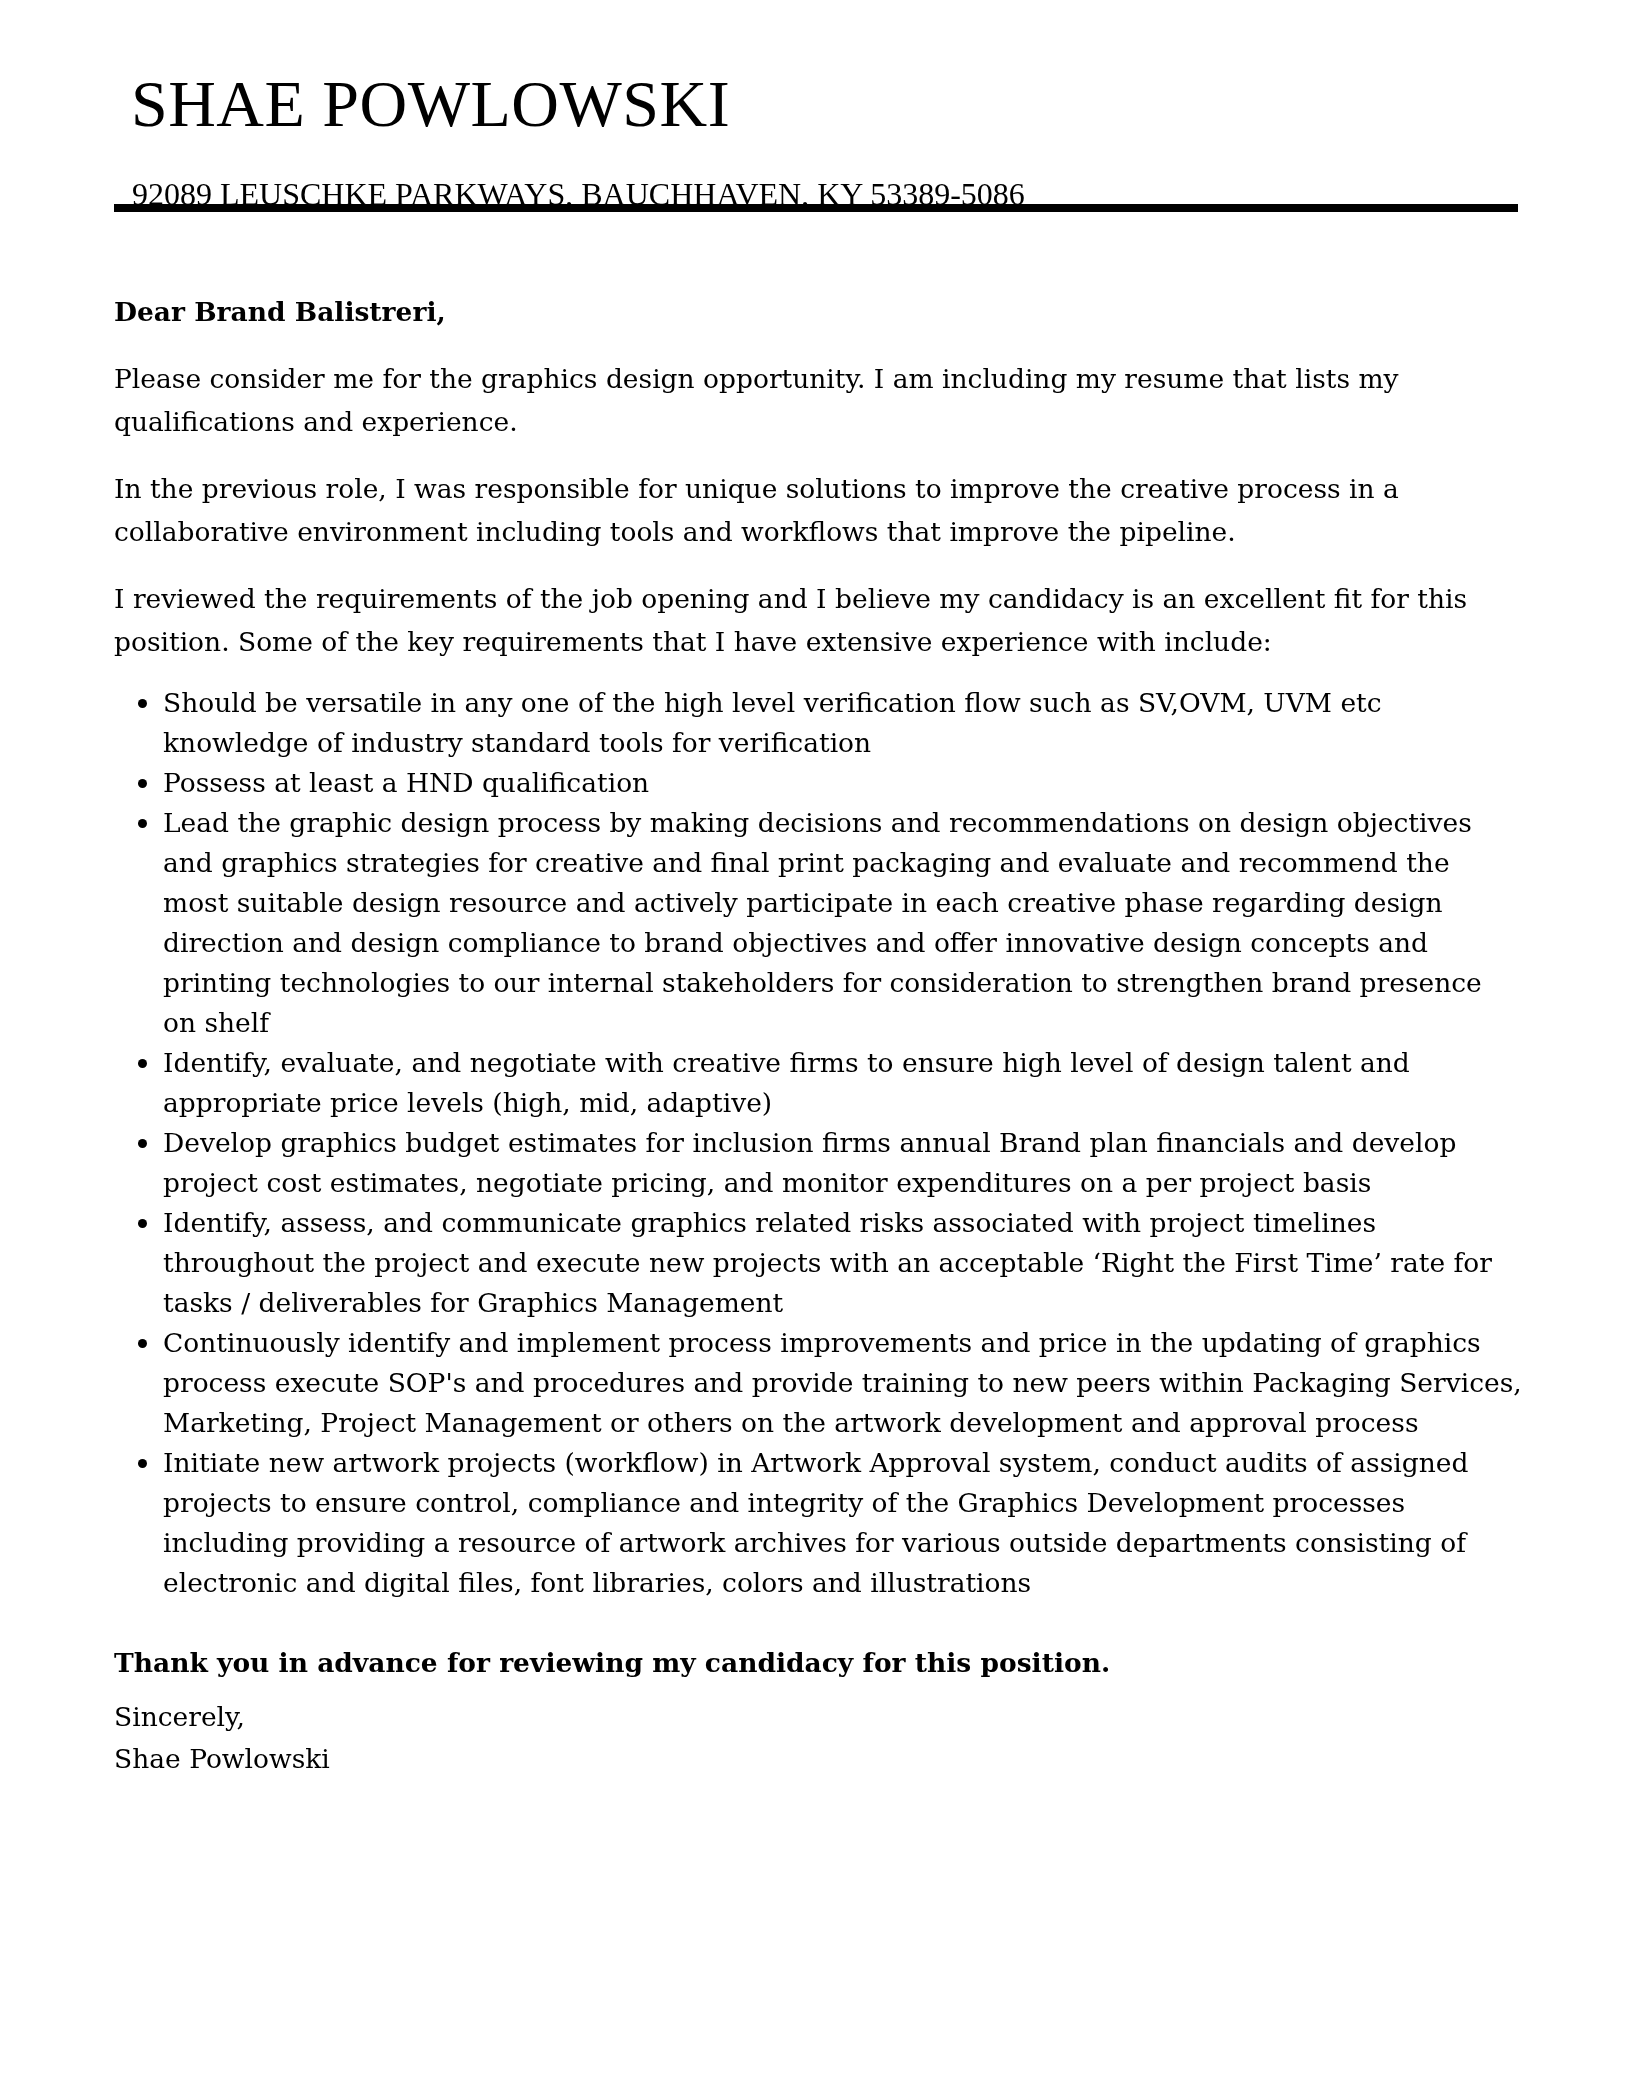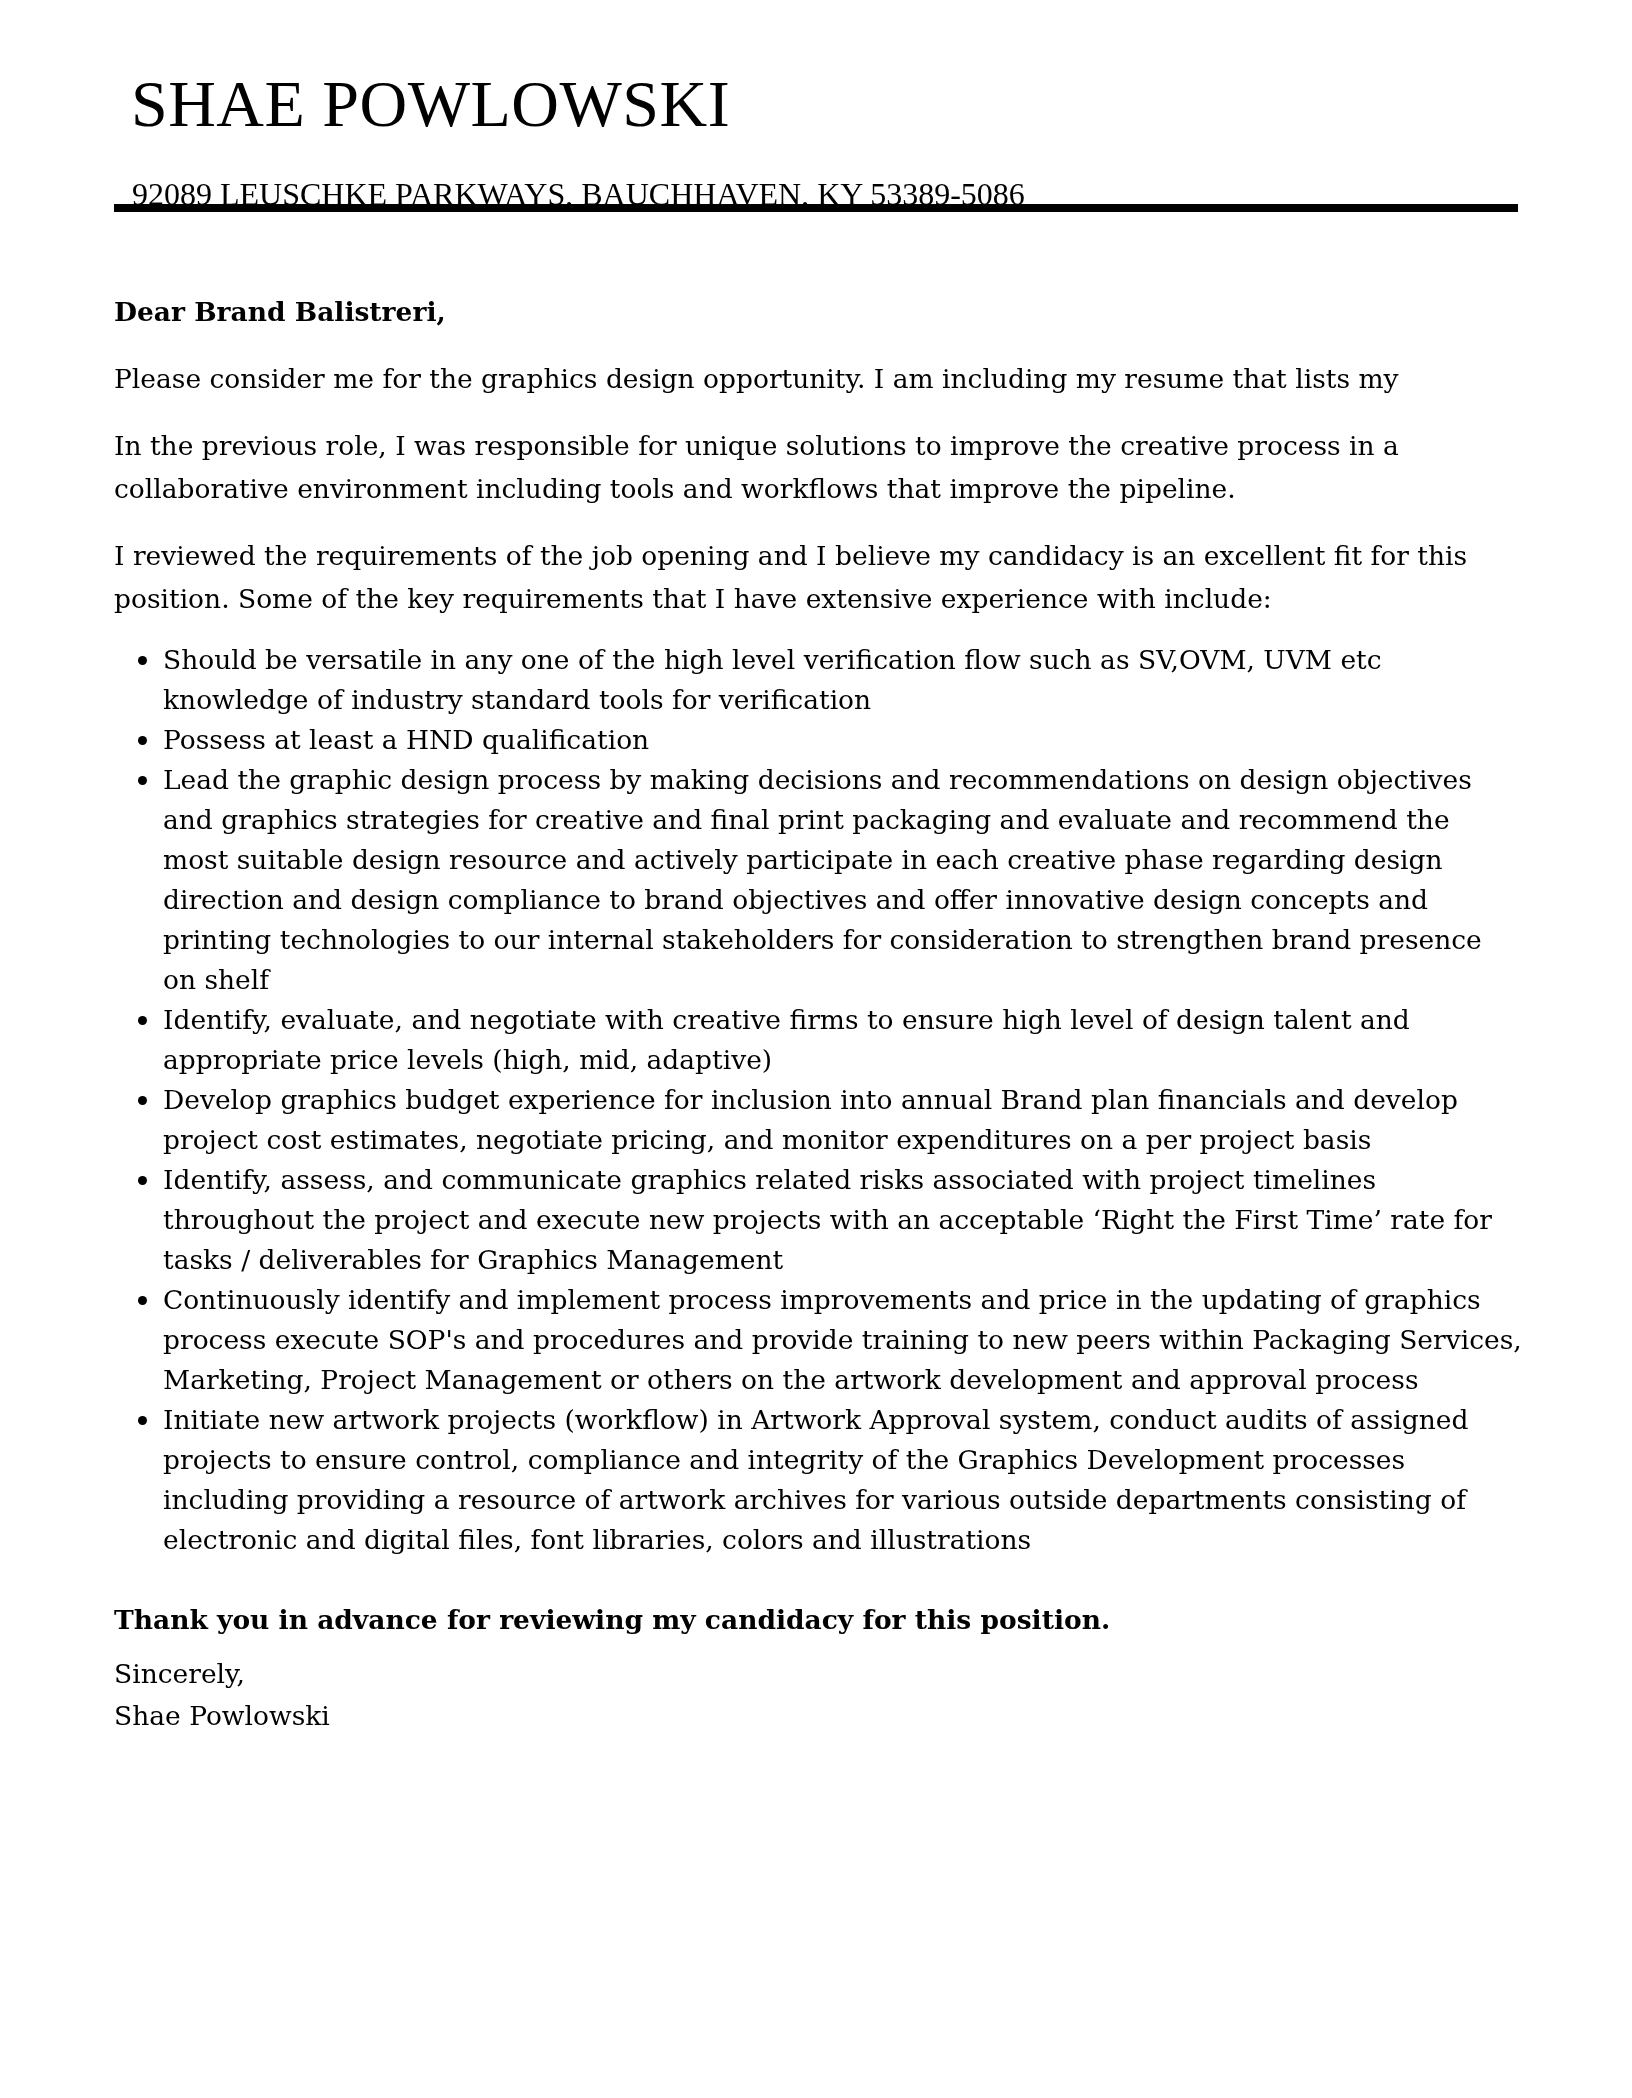--- a/index.html
+++ b/index.html
@@ -105,20 +105,21 @@
   <div class="header-name">SHAE POWLOWSKI</div>
   <div class="header-address">92089 LEUSCHKE PARKWAYS, BAUCHHAVEN, KY 53389-5086</div>
   <div class="header-rule"></div>
 
   <div class="content">
 
     <div class="salutation">Dear Brand Balistreri,</div>
 
     <div class="para">
       <span class="line">Please consider me for the graphics design opportunity. I am including my resume that lists my</span>
+      <span class="line">qualifications and experience.</span>
     </div>
 
     <div class="para">
       <span class="line">In the previous role, I was responsible for unique solutions to improve the creative process in a</span>
       <span class="line">collaborative environment including tools and workflows that improve the pipeline.</span>
     </div>
 
     <div class="para">
       <span class="line">I reviewed the requirements of the job opening and I believe my candidacy is an excellent fit for this</span>
       <span class="line">position. Some of the key requirements that I have extensive experience with include:</span>
@@ -143,21 +144,21 @@
         <span class="line">printing technologies to our internal stakeholders for consideration to strengthen brand presence</span>
         <span class="line">on shelf</span>
       </li>
       <li class="req-item">
         <span class="bullet"></span>
         <span class="line">Identify, evaluate, and negotiate with creative firms to ensure high level of design talent and</span>
         <span class="line">appropriate price levels (high, mid, adaptive)</span>
       </li>
       <li class="req-item">
         <span class="bullet"></span>
-        <span class="line">Develop graphics budget experience for inclusion into annual Brand plan financials and develop</span>
+        <span class="line">Develop graphics budget estimates for inclusion firms annual Brand plan financials and develop</span>
         <span class="line">project cost estimates, negotiate pricing, and monitor expenditures on a per project basis</span>
       </li>
       <li class="req-item">
         <span class="bullet"></span>
         <span class="line">Identify, assess, and communicate graphics related risks associated with project timelines</span>
         <span class="line">throughout the project and execute new projects with an acceptable ‘Right the First Time’ rate for</span>
         <span class="line">tasks / deliverables for Graphics Management</span>
       </li>
       <li class="req-item">
         <span class="bullet"></span>

